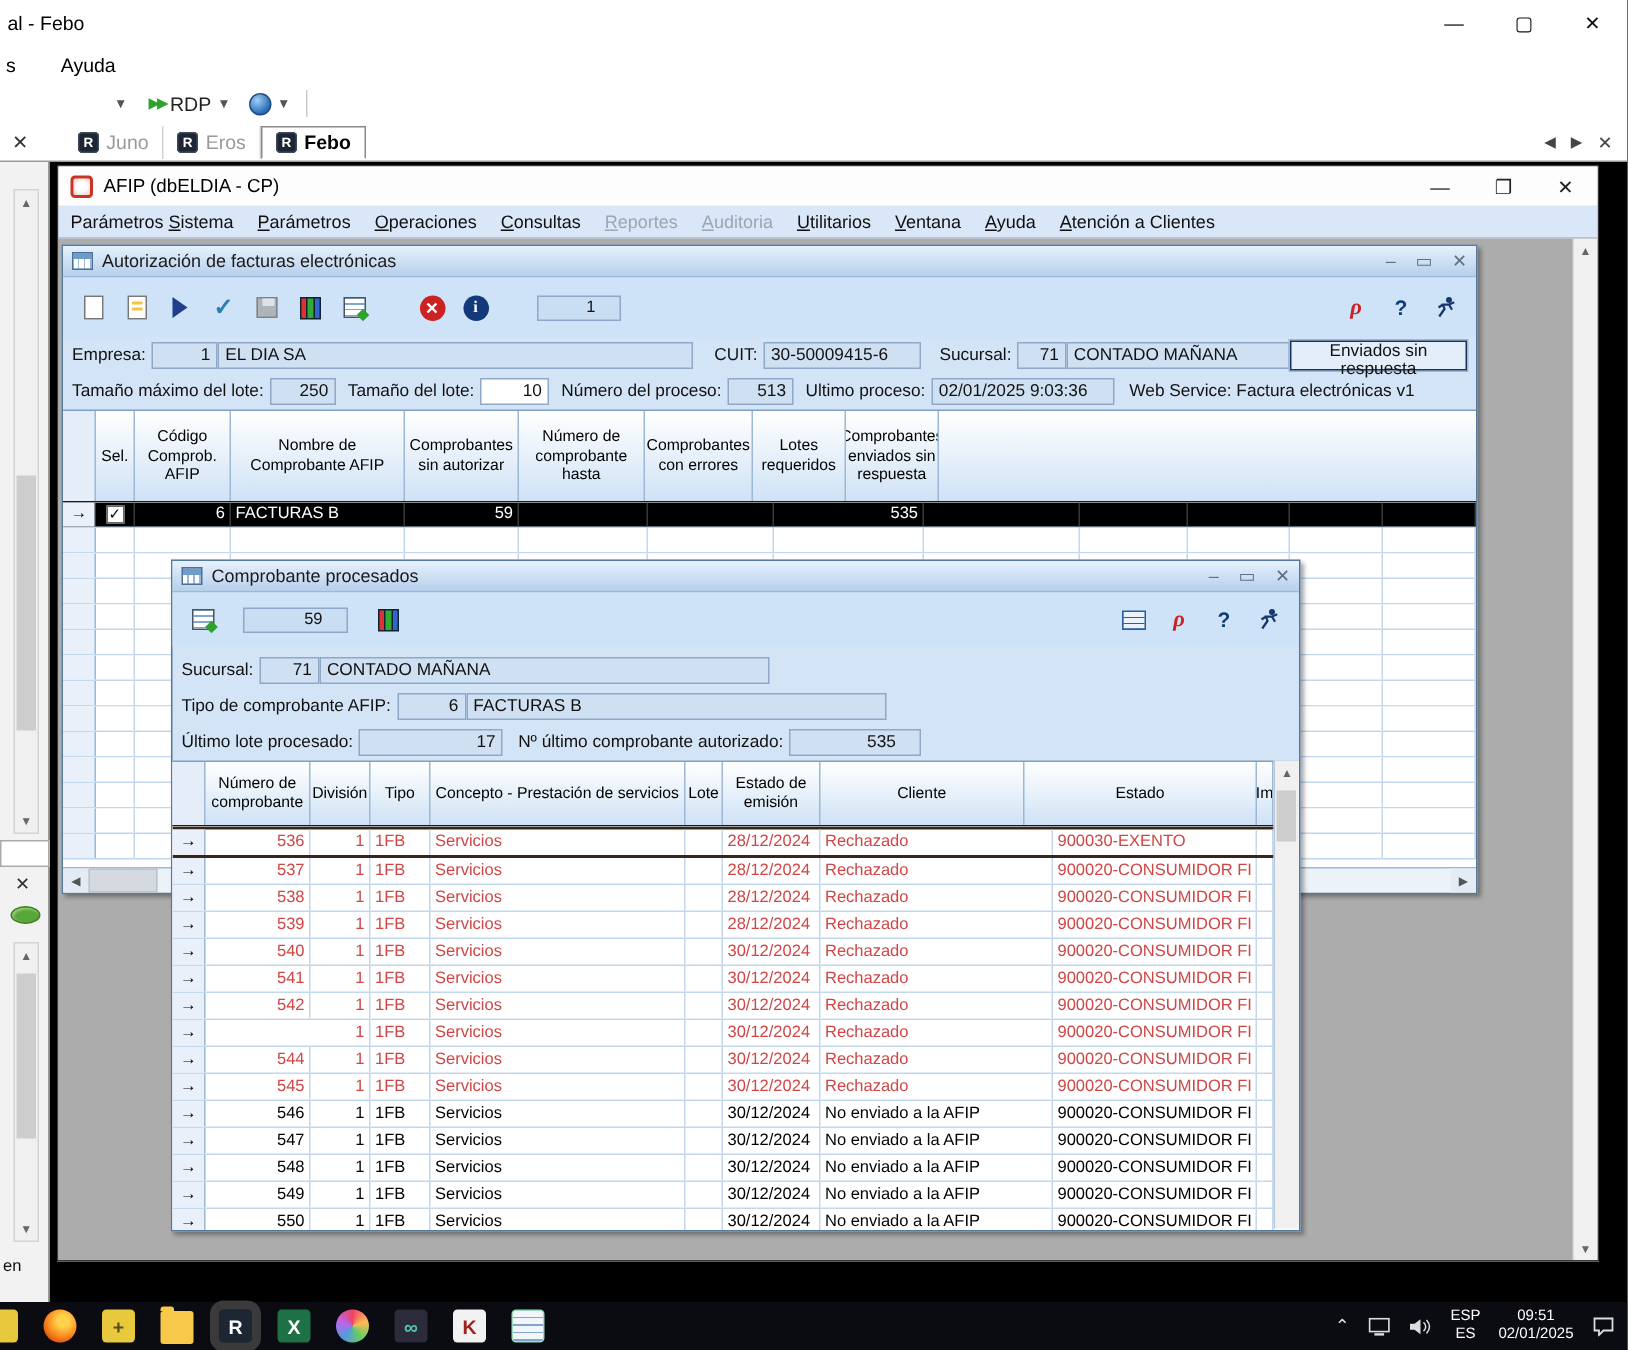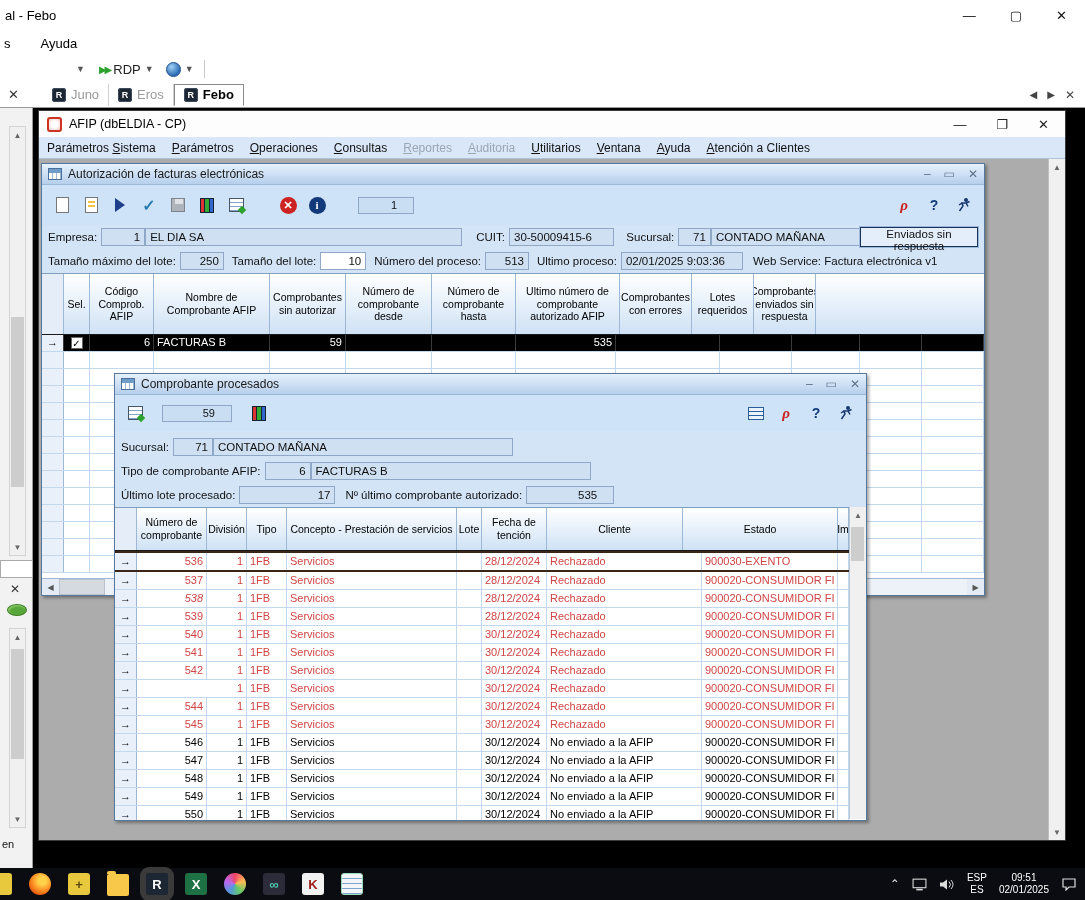--- a/index.html
+++ b/index.html
@@ -299,31 +299,29 @@
           </div>
           <div class="frow" style="height:24px;flex:0 0 24px">
             <span class="lbl">Tamaño máximo del lote:</span>
             <span class="fld num" style="width:44px">250</span>
             <span class="lbl" style="margin-left:8px">Tamaño del lote:</span>
             <span class="fld white num" style="width:46px">10</span>
             <span class="lbl" style="margin-left:8px">Número del proceso:</span>
             <span class="fld num" style="width:44px">513</span>
             <span class="lbl" style="margin-left:8px">Ultimo proceso:</span>
             <span class="fld" style="width:122px">02/01/2025 9:03:36</span>
-            <span class="lbl" style="margin-left:10px">Web Service: Factura electrónica v1</span>
+            <span class="lbl" style="margin-left:10px">Web Service: Factura electrónicas v1</span>
           </div>
           <div class="ghead" id="auth-ghead" style="height:62px;flex:0 0 62px">
               <div class="gh" style="width: 22px; flex: 0 0 22px; background: rgb(228, 237, 248);"></div>
               <div class="gh" style="width: 26px; flex: 0 0 26px;">Sel.</div>
               <div class="gh" style="width: 64px; flex: 0 0 64px;">Código Comprob. AFIP</div>
               <div class="gh" style="width: 116px; flex: 0 0 116px;">Nombre de Comprobante AFIP</div>
               <div class="gh" style="width: 76px; flex: 0 0 76px;">Comprobantes sin autorizar</div>
-              <div class="gh" style="width: 86px; flex: 0 0 86px;">Número de comprobante desde</div>
               <div class="gh" style="width: 84px; flex: 0 0 84px;">Número de comprobante hasta</div>
-              <div class="gh" style="width: 104px; flex: 0 0 104px;">Ultimo número de comprobante autorizado AFIP</div>
               <div class="gh" style="width: 72px; flex: 0 0 72px;">Comprobantes con errores</div>
               <div class="gh" style="width: 62px; flex: 0 0 62px;">Lotes requeridos</div>
               <div class="gh" style="width: 62px; flex: 0 0 62px;">Comprobantes enviados sin respuesta</div>
             </div>
           <div id="auth-rows" style="flex:1;overflow:hidden;background:#fff">
               <div class="grow sel">
                 <div class="gc arrowc" style="width: 22px; flex: 0 0 22px;">→</div>
                 <div class="gc" style="width: 26px; flex: 0 0 26px;">
                   <div class="cbx">✓</div>
                 </div>
@@ -603,21 +601,21 @@
               <span class="fld num" style="width:88px;padding-right:16px">535</span>
             </div>
           </div>
           <div class="ghead" id="proc-ghead" style="height:44px;flex:0 0 44px">
               <div class="gh" style="width: 22px; flex: 0 0 22px; background: rgb(228, 237, 248);"></div>
               <div class="gh" style="width: 70px; flex: 0 0 70px;">Número de comprobante</div>
               <div class="gh" style="width: 40px; flex: 0 0 40px;">División</div>
               <div class="gh" style="width: 40px; flex: 0 0 40px;">Tipo</div>
               <div class="gh" style="width: 170px; flex: 0 0 170px;">Concepto - Prestación de servicios</div>
               <div class="gh" style="width: 25px; flex: 0 0 25px;">Lote</div>
-              <div class="gh" style="width: 65px; flex: 0 0 65px;">Fecha de tención</div>
+              <div class="gh" style="width: 65px; flex: 0 0 65px;">Estado de emisión</div>
               <div class="gh" style="width: 136px; flex: 0 0 136px;">Cliente</div>
               <div class="gh" style="width: 155px; flex: 0 0 155px;">Estado</div>
               <div class="gh" style="width: 11px; flex: 0 0 11px;">Im</div>
             </div>
           <div id="proc-rows" style="flex:1;overflow:hidden;background:#fff">
               <div class="irow red current">
                 <div class="gc arrowc" style="width: 22px; flex: 0 0 22px; color: rgb(0, 0, 0);">→</div>
                 <div class="gc r" style="width: 70px; flex: 0 0 70px;">536</div>
                 <div class="gc r" style="width: 40px; flex: 0 0 40px;">1</div>
                 <div class="gc" style="width: 40px; flex: 0 0 40px;">1FB</div>
@@ -635,21 +633,21 @@
                 <div class="gc" style="width: 40px; flex: 0 0 40px;">1FB</div>
                 <div class="gc" style="width: 170px; flex: 0 0 170px;">Servicios</div>
                 <div class="gc" style="width: 25px; flex: 0 0 25px;"></div>
                 <div class="gc" style="width: 65px; flex: 0 0 65px;">28/12/2024</div>
                 <div class="gc" style="width: 155px; flex: 0 0 155px;">Rechazado</div>
                 <div class="gc" style="width: 136px; flex: 0 0 136px;">900020-CONSUMIDOR FI</div>
                 <div class="gc" style="width: 11px; flex: 0 0 11px;"></div>
               </div>
               <div class="irow red">
                 <div class="gc arrowc" style="width: 22px; flex: 0 0 22px; color: rgb(0, 0, 0);">→</div>
-                <div class="gc r" style="width: 70px; flex: 0 0 70px; font-style: italic;">538</div>
+                <div class="gc r" style="width: 70px; flex: 0 0 70px;">538</div>
                 <div class="gc r" style="width: 40px; flex: 0 0 40px;">1</div>
                 <div class="gc" style="width: 40px; flex: 0 0 40px;">1FB</div>
                 <div class="gc" style="width: 170px; flex: 0 0 170px;">Servicios</div>
                 <div class="gc" style="width: 25px; flex: 0 0 25px;"></div>
                 <div class="gc" style="width: 65px; flex: 0 0 65px;">28/12/2024</div>
                 <div class="gc" style="width: 155px; flex: 0 0 155px;">Rechazado</div>
                 <div class="gc" style="width: 136px; flex: 0 0 136px;">900020-CONSUMIDOR FI</div>
                 <div class="gc" style="width: 11px; flex: 0 0 11px;"></div>
               </div>
               <div class="irow red">

